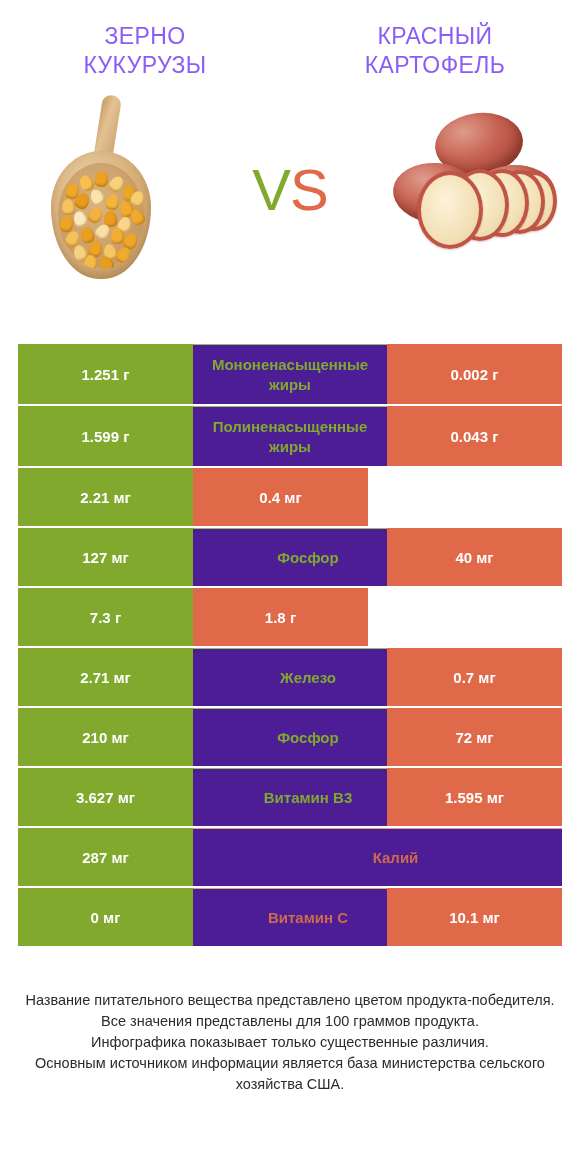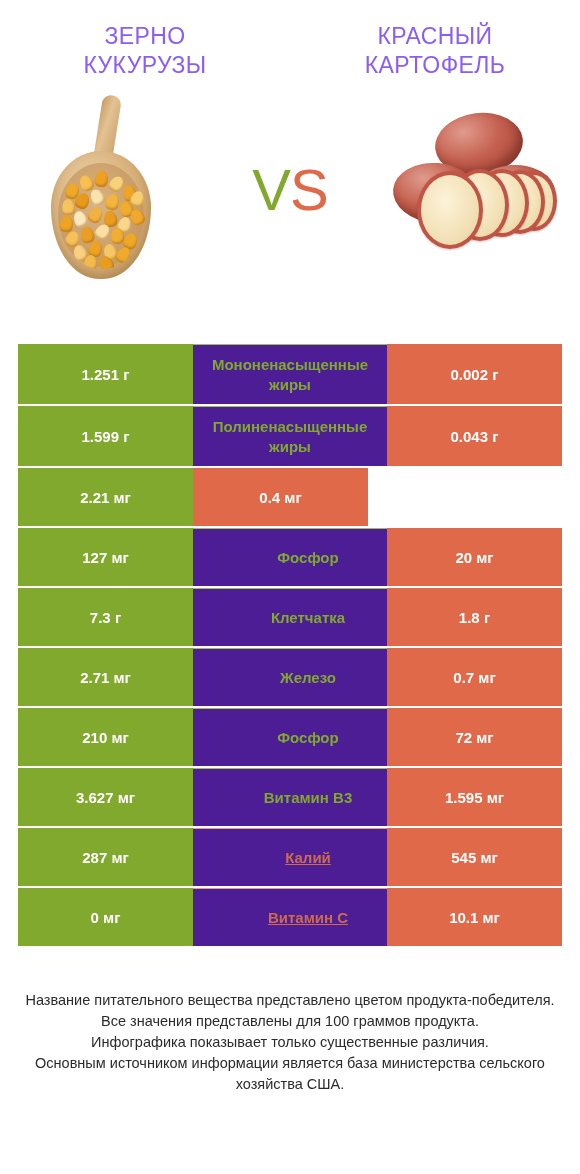--- a/index.html
+++ b/index.html
@@ -191,21 +191,21 @@
     font-size: 15px;
     font-weight: 700;
     box-sizing: border-box;
     background: #4c1d95;
     border-top: 1px solid #9bbb59;
     position: relative;
     z-index: 1;
     padding-left: 36px;
   }
   .row.win-green .cell-mid { color: #80a92e; border-top-color: #9ebb5d; }
-  .row.win-red   .cell-mid { color: #cc6b4d; border-top-color: #dda08c; text-decoration: underline; }
+  .row.win-red   .cell-mid { color: #cc6b4d; border-top-color: #dda08c; }
 
   .row.tall .cell-left,
   .row.tall .cell-right,
   .row.tall .cell-mid { height: 60px; }
   .row.std .cell-left,
   .row.std .cell-right,
   .row.std .cell-mid { height: 58px; }
 
   
   .label-overflow {
@@ -323,26 +323,25 @@
   </div>
 
   <div class="row win-green std">
     <div class="cell-left">2.21 мг</div>
     <div class="cell-right">0.4 мг</div>
   </div>
 
   <div class="row win-green std">
     <div class="cell-left">127 мг</div>
     <div class="cell-mid">Фосфор</div>
-    <div class="cell-right">20 мг</div>
+    <div class="cell-right">40 мг</div>
   </div>
 
   <div class="row win-green std">
     <div class="cell-left">7.3 г</div>
-    <div class="cell-mid">Клетчатка</div>
     <div class="cell-right">1.8 г</div>
   </div>
 
   <div class="row win-green std">
     <div class="cell-left">2.71 мг</div>
     <div class="cell-mid">Железо</div>
     <div class="cell-right">0.7 мг</div>
   </div>
 
   <div class="row win-green std">
@@ -353,21 +352,20 @@
 
   <div class="row win-green std">
     <div class="cell-left">3.627 мг</div>
     <div class="cell-mid">Витамин B3</div>
     <div class="cell-right">1.595 мг</div>
   </div>
 
   <div class="row win-red std">
     <div class="cell-left">287 мг</div>
     <div class="cell-mid">Калий</div>
-    <div class="cell-right">545 мг</div>
   </div>
 
   <div class="row win-red std">
     <div class="cell-left">0 мг</div>
     <div class="cell-mid">Витамин C</div>
     <div class="cell-right">10.1 мг</div>
   </div>
 
 </div>
 

